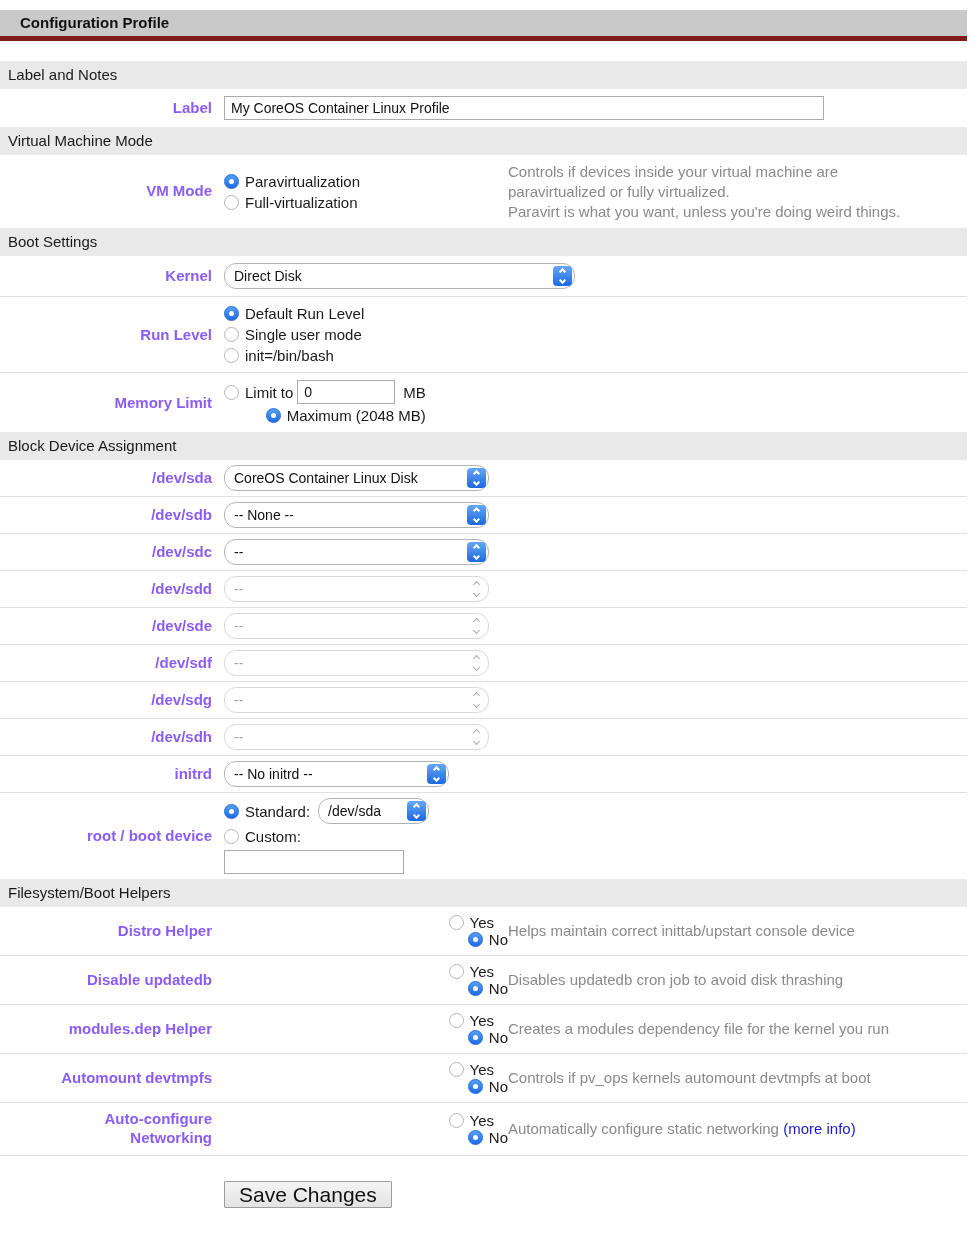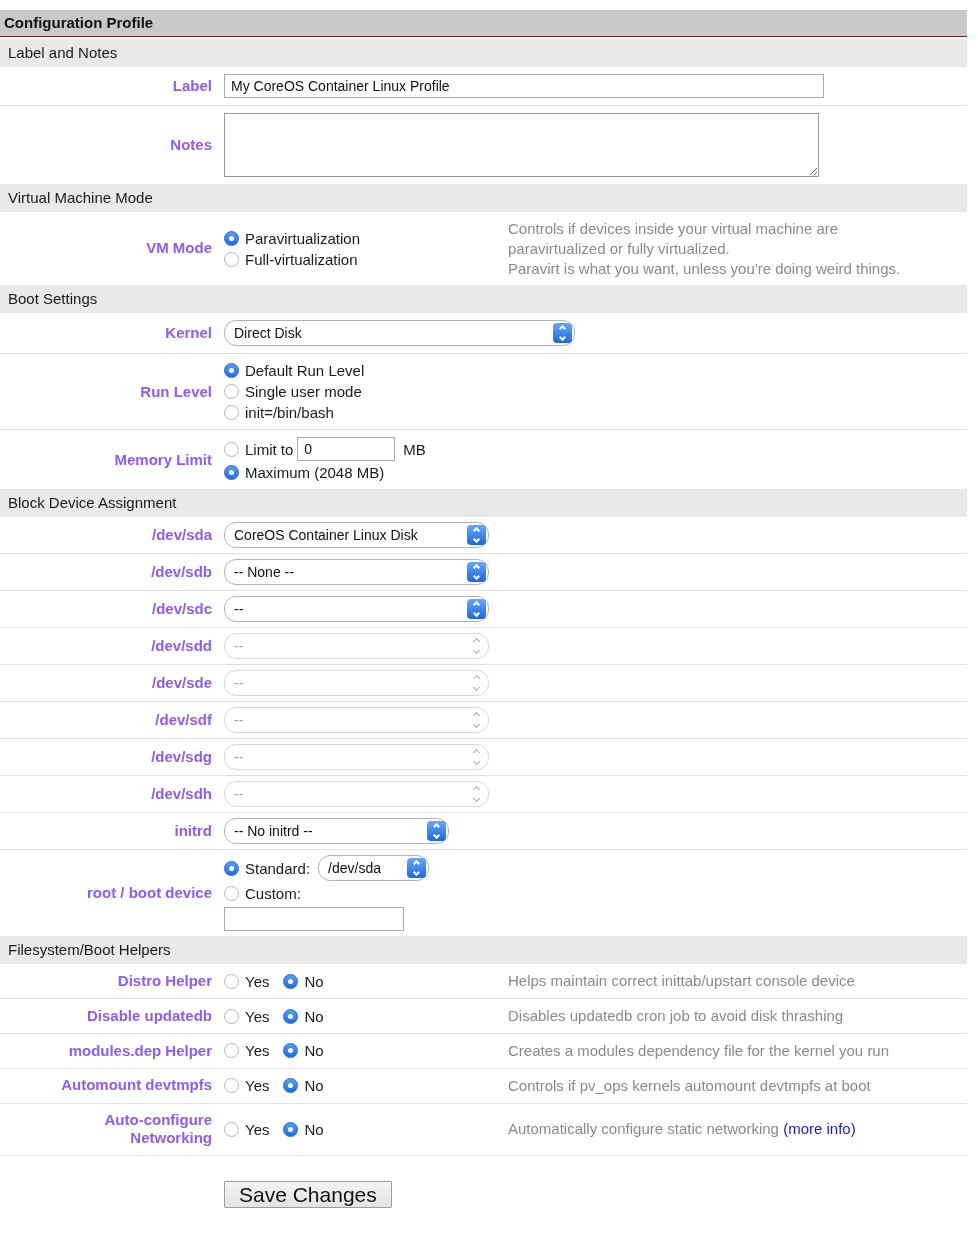--- a/index.html
+++ b/index.html
@@ -7,23 +7,23 @@
     width:978px; min-height:1251px;
     font-family:"Liberation Sans", sans-serif;
     color:#111;
     -webkit-font-smoothing:antialiased;
   }
   .page { width:967px; padding-top:10px; }
 
   
   .title-bar {
     height:26px; line-height:26px; background:#c9c9c9;
-    border-bottom:1px solid #7f1d1d;
-    font-size:15px; font-weight:bold; padding-left:4px;
-    margin-bottom:2px;
+    border-bottom:5px solid #7f1d1d;
+    font-size:15px; font-weight:bold; padding-left:20px;
+    margin-bottom:20px;
   }
   .section-bar {
     height:28px; line-height:28px; background:#e9e9e9;
     font-size:15px; padding-left:8px; color:#1a1a1a;
   }
 
   
   .rows .row + .row { border-top:1px solid #e0e0e0; }
   .row { display:flex; align-items:center; background:#fff; }
   .row { padding:7px 0; }
@@ -100,25 +100,25 @@
   .select.disabled .stepper i { border-width:1.5px 1.5px 0 0; }
 
   .w-kernel { width:351px; }
   .w-block  { width:265px;gap:44px; }
   .w-initrd { width:225px; }
   .w-rootdev{ width:111px; margin-left:8px; }
 
   
   .mem-line1 { display:flex; align-items:center; }
   .mem-line1 .text-input { margin-left:4px; margin-right:8px; }
-  .mem-line2 { margin-top:4px; }
+  .mem-line2 { margin-top:4px;justify-content:flex-end; }
   .root-line + .root-line { margin-top:3px; }
   .root-input-line { margin-top:4px; }
 
-  .yesno { display:flex; align-items:center; font-size:15px; color:#1a1a1a; }
+  .yesno { display:flex; align-items:flex-end; font-size:15px; color:#1a1a1a;flex-direction:column; }
   .yesno .pair { display:flex; align-items:center; margin-right:14px; }
   .yesno .pair:last-child { margin-right:0; }
 
   .helpers-rows { border-bottom:1px solid #e0e0e0; }
 
   
   .save-row { padding:25px 0 0 224px; }
   .save-btn {
     font-family:inherit; font-size:21px; color:#111;
     background:linear-gradient(#f4f4f4,#e3e3e3);
@@ -132,26 +132,20 @@
 <div class="page">
 
   <div class="title-bar">Configuration Profile</div>
 
   <div class="section-bar">Label and Notes</div>
   <div class="rows">
     <div class="row">
       <div class="col-label">Label</div>
       <div class="col-control wide">
         <input type="text" class="text-input label-input" value="My CoreOS Container Linux Profile" style="">
-      </div>
-    </div>
-    <div class="row">
-      <div class="col-label">Notes</div>
-      <div class="col-control wide">
-        <textarea class="notes-area" style=""></textarea>
       </div>
     </div>
   </div>
 
   <div class="section-bar">Virtual Machine Mode</div>
   <div class="rows">
     <div class="row">
       <div class="col-label">VM Mode</div>
       <div class="col-control">
         <div class="opt-line">

